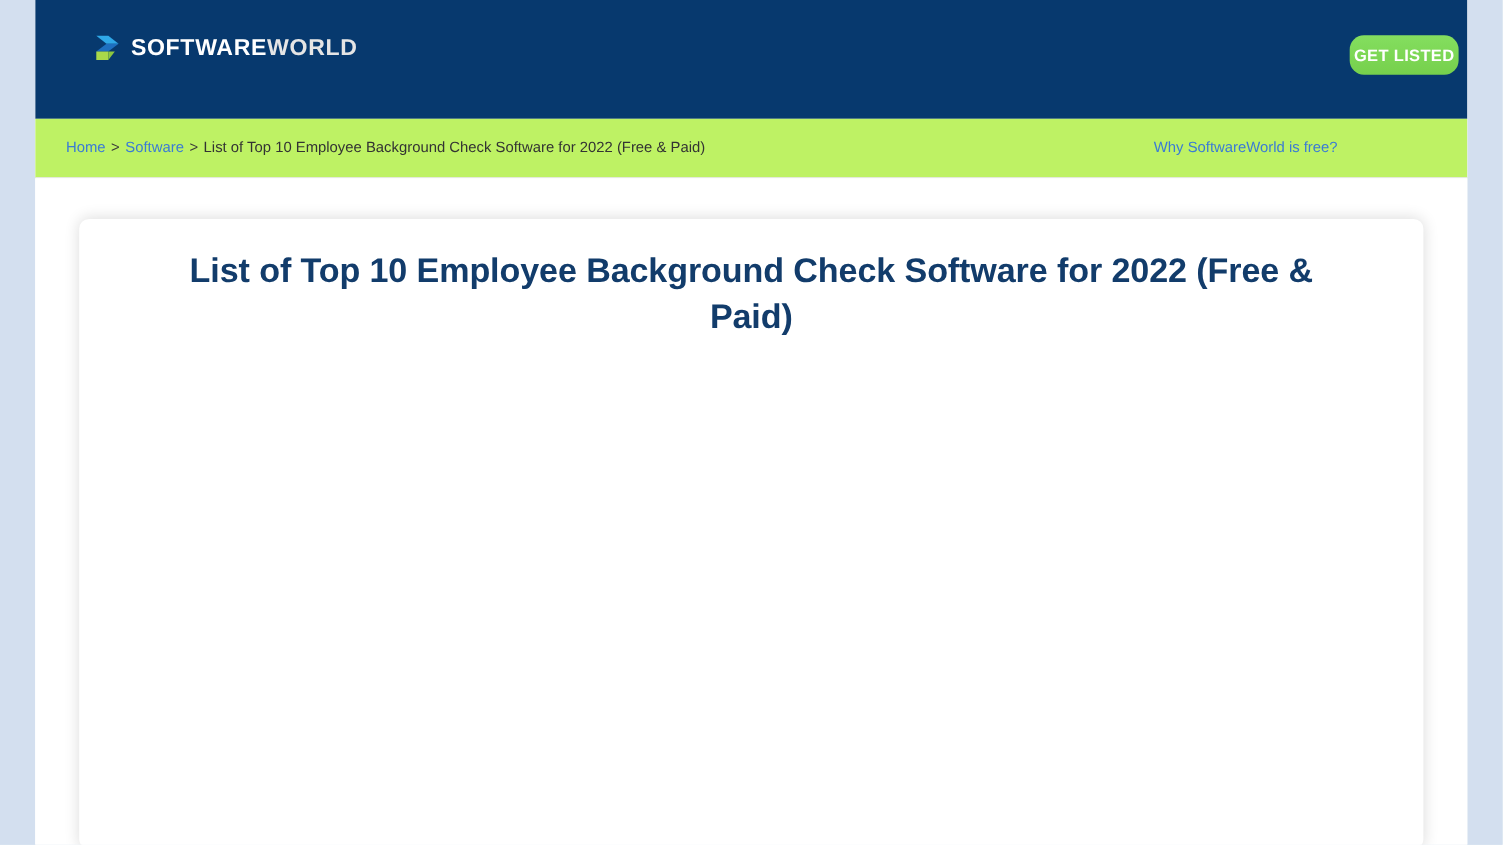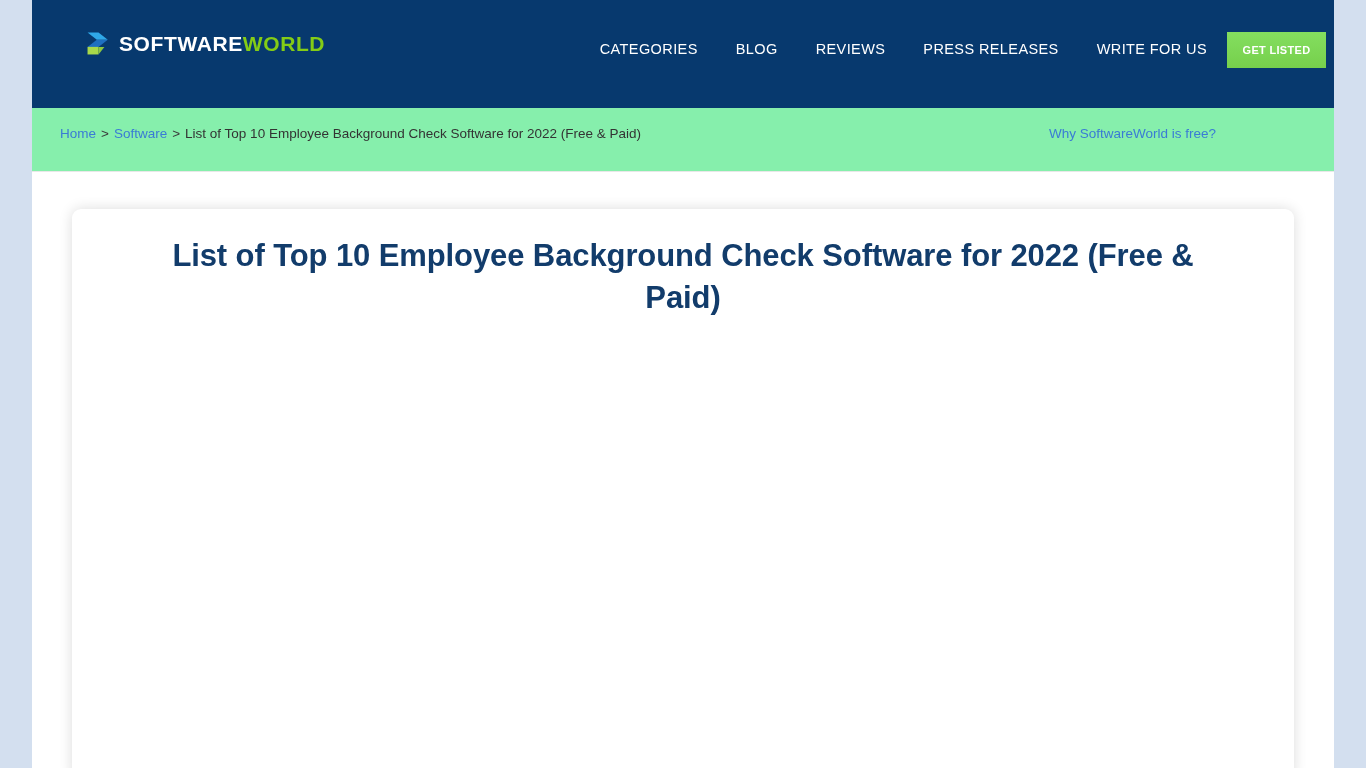--- a/index.html
+++ b/index.html
@@ -68,21 +68,21 @@
 
   .logo-text {
     font-size: 21px;
     font-weight: 700;
     letter-spacing: 0.6px;
     line-height: 1;
     white-space: nowrap;
     font-family: "Liberation Sans", sans-serif;
   }
   .logo-text .w1 { color: #ffffff; }
-  .logo-text .w2 { color: #84cc16; }
+  .logo-text .w2 { color: #e5e5e5; }
 
   
   .main-nav {
     position: absolute;
     right: 108px;
     top: 38px;
     display: flex;
     align-items: center;
     gap: 0;
   }
@@ -102,38 +102,38 @@
     position: absolute;
     right: 8px;
     top: 32px;
     display: inline-flex;
     align-items: center;
     justify-content: center;
     width: 99px;
     height: 36px;
     background: #7ed957;
     background: linear-gradient(180deg, #84de5f 0%, #76d04c 100%);
-    border-radius: 0;
+    border-radius: 13px;
     color: #ffffff;
-    font-size: 11px;
+    font-size: 15px;
     font-weight: 700;
     letter-spacing: 0.3px;
     text-decoration: none;
     white-space: nowrap;
     border: none;
     cursor: pointer;
     font-family: "Liberation Sans", sans-serif;
   }
 
   
   .breadcrumb-bar {
     position: relative;
     width: 100%;
-    height: 64px;
-    background: #86efac;
+    height: 54px;
+    background: #bef264;
     border-bottom: 1px solid #e8e8e8;
   }
 
   .breadcrumb {
     position: absolute;
     left: 28px;
     top: 0;
     height: 50px;
     display: flex;
     align-items: center;
@@ -217,27 +217,20 @@
         <a class="logo" href="#">
           <svg class="logo-mark" viewBox="0 0 32 32">
             <path d="M3 3 L16 3 L27 11.5 L14 11.5 Z" fill="#2fa8e8"></path>
             <path d="M14 11.5 L27 11.5 L16 20 L3 20 Z" fill="#1e6fc0"></path>
             <path d="M3 20 L16 20 L16 29 L3 29 Z" fill="#a9d94a"></path>
             <path d="M16 20 L23 20 L16 29 Z" fill="#8cc63f"></path>
           </svg>
           <span class="logo-text"><span class="w1">SOFTWARE</span><span class="w2">WORLD</span></span>
         </a>
 
-        <nav class="main-nav">
-          <a class="nav-item" href="#">CATEGORIES</a>
-          <a class="nav-item" href="#">BLOG</a>
-          <a class="nav-item" href="#">REVIEWS</a>
-          <a class="nav-item" href="#">PRESS RELEASES</a>
-          <a class="nav-item" href="#">WRITE FOR US</a>
-        </nav>
 
         <a class="cta-button" href="#">GET LISTED</a>
 
       </div>
     </header>
 
     <div class="breadcrumb-bar">
       <div class="breadcrumb">
         <a href="#">Home</a>
         <span class="sep">&gt;</span>

